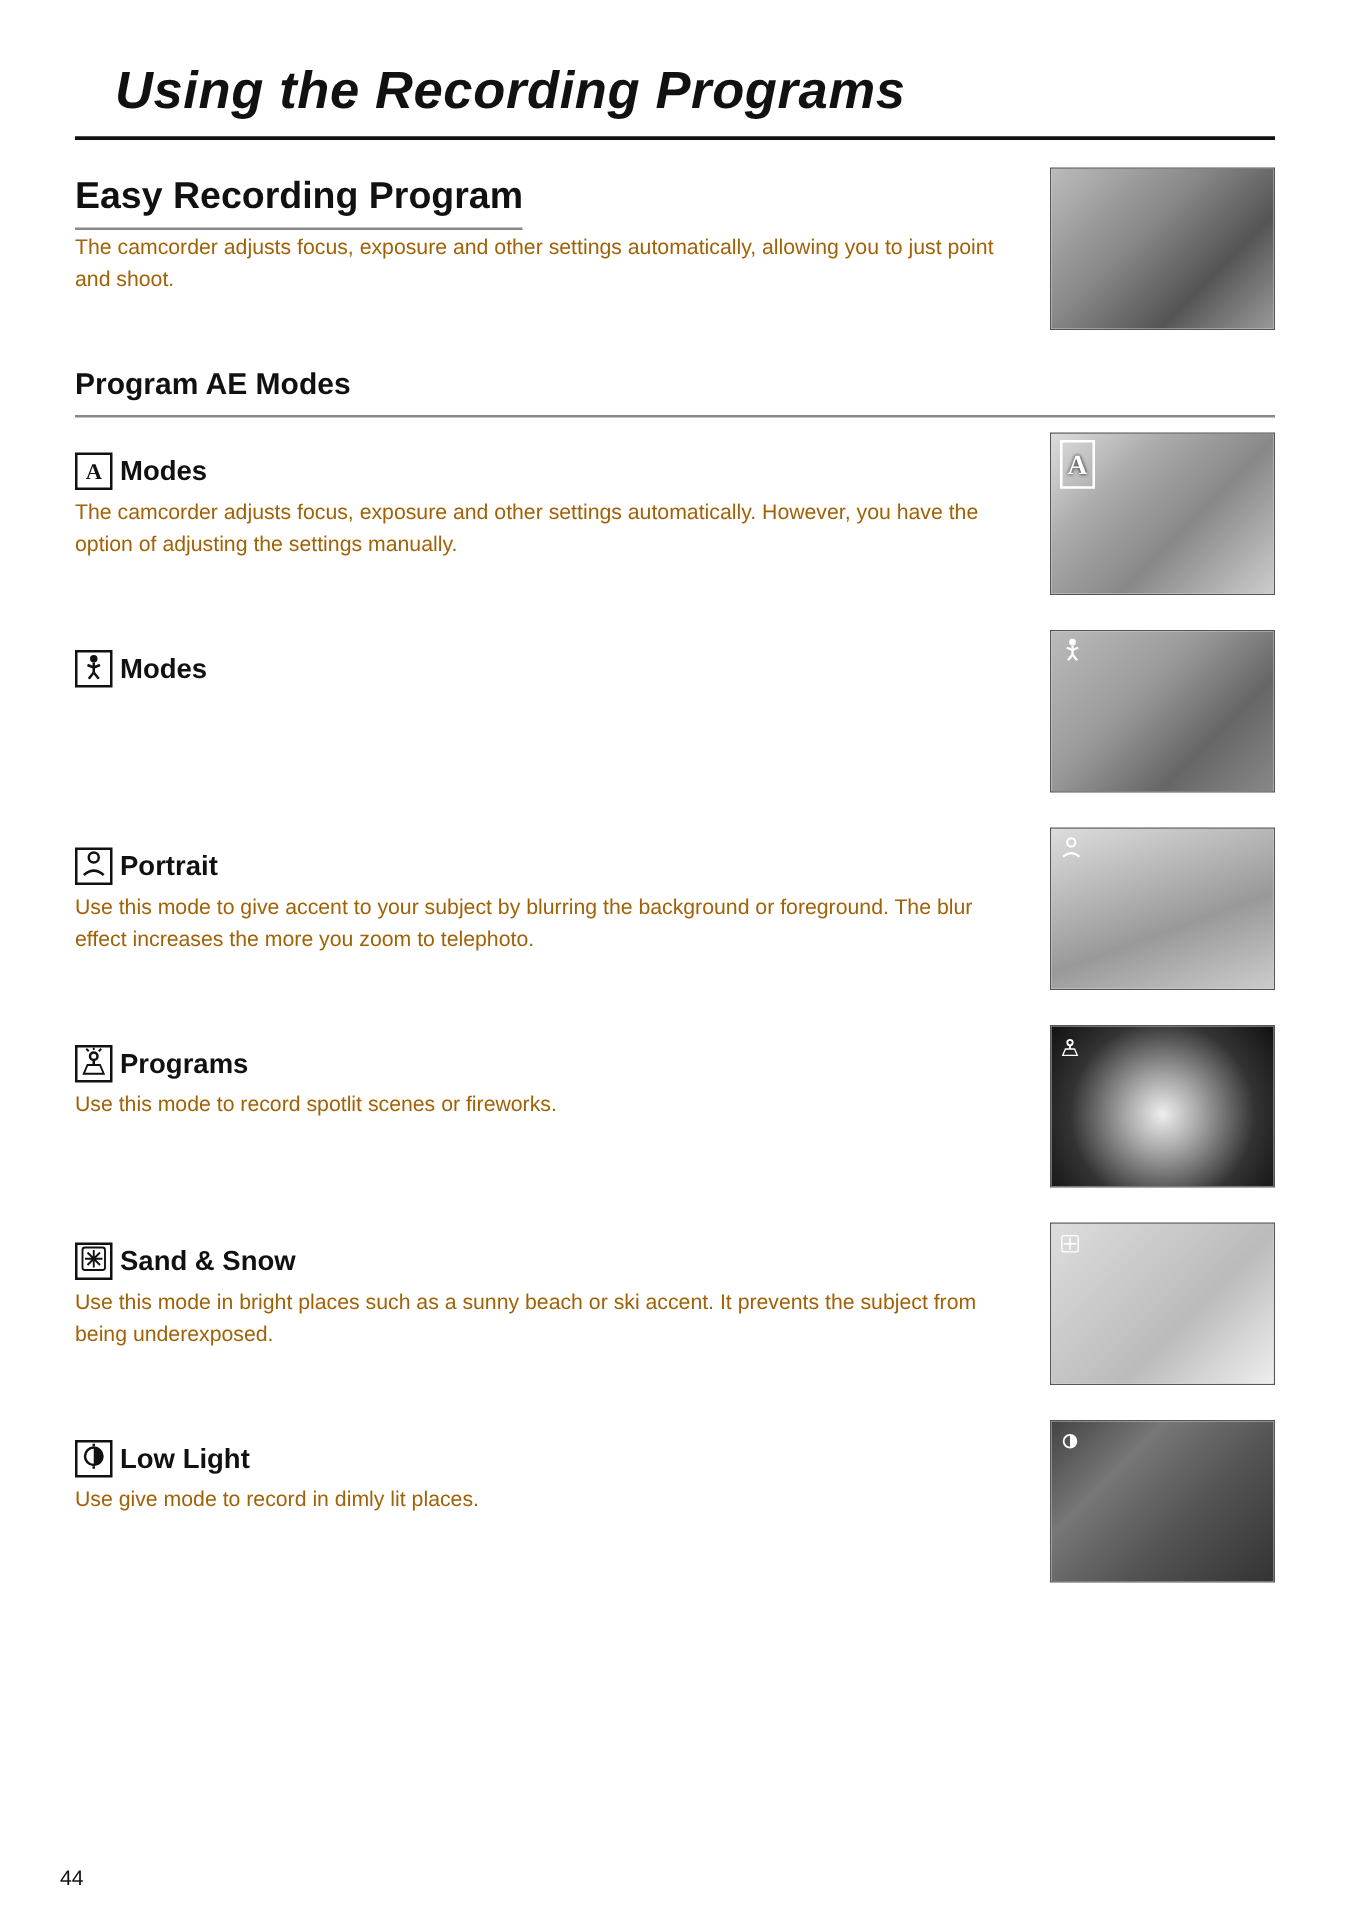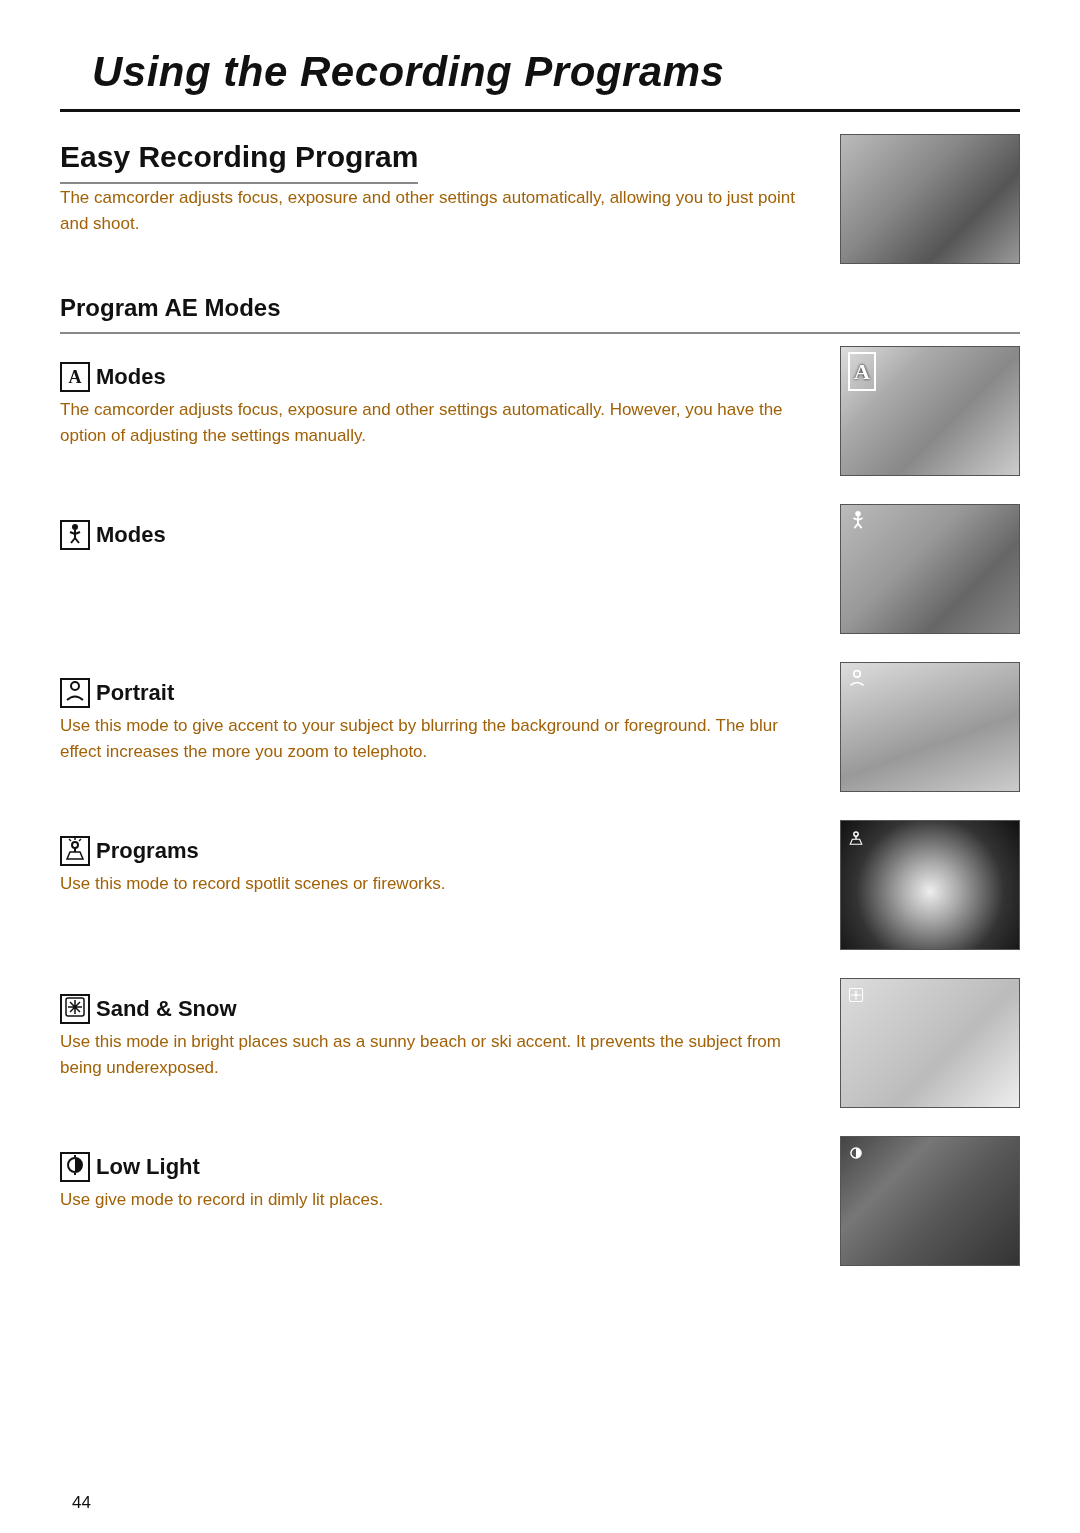--- a/index.html
+++ b/index.html
@@ -86,21 +86,21 @@
 
     .img-lowlight {
       background: linear-gradient(135deg, #555 0%, #888 30%, #666 60%, #444 100%);
     }
 
     .page-num {
       font-size: 17px;
       font-weight: 400;
       position: absolute;
       bottom: 18px;
-      left: 72px;
+      left: 48px;
     }
 
     .easy-section-title {
       font-size: 30px;
       font-weight: 700;
       border-bottom: 2px solid #888;
       padding-bottom: 3px;
       margin-bottom: 1px;
       display: inline-block;
     }

